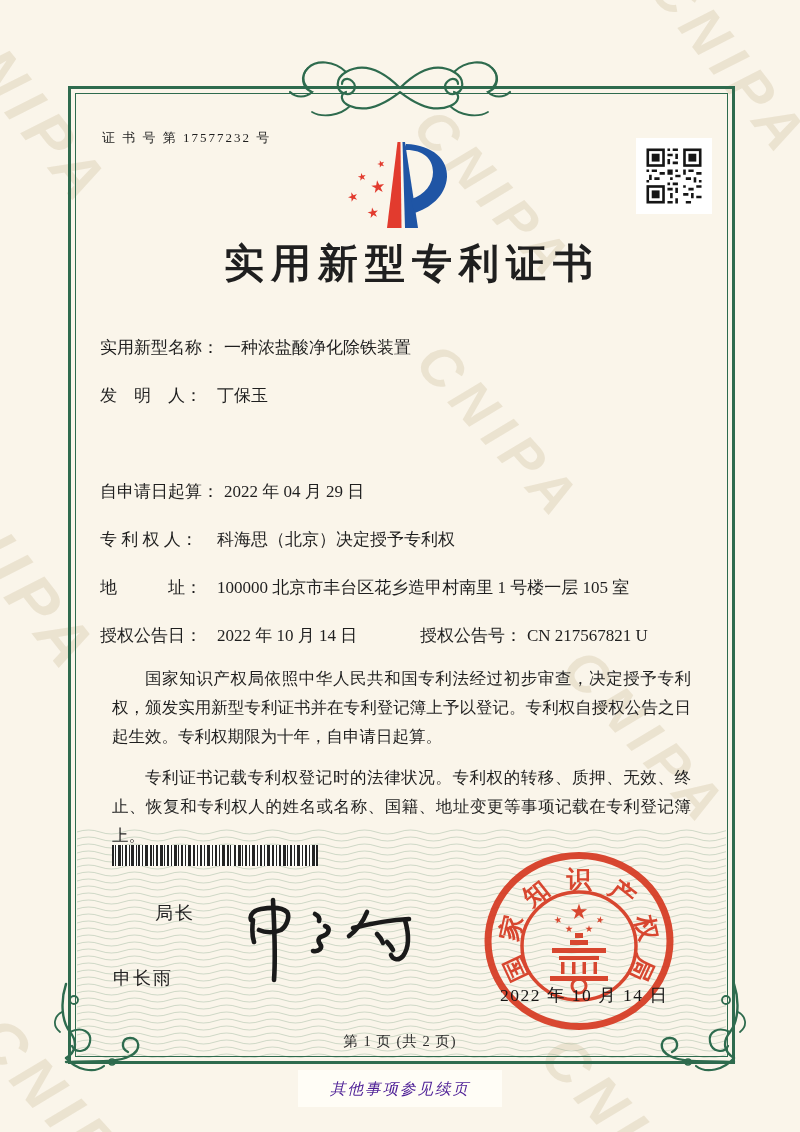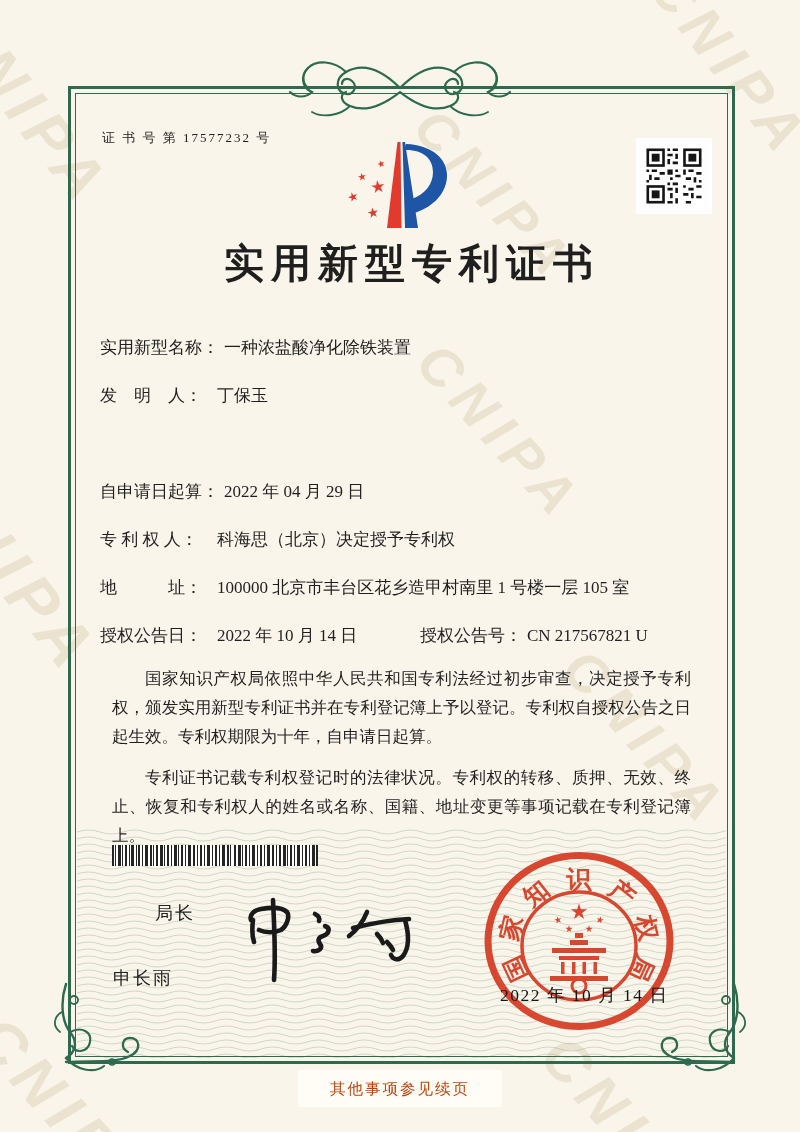--- a/index.html
+++ b/index.html
@@ -24,21 +24,21 @@
   
   .bodytext{left:100px;width:603px;top:652px;font-size:16.5px;line-height:29px;text-align:justify;}
   .para{text-indent:2em;margin:12px;}
   
   .sig-label{font-family:"Liberation Sans","DejaVu Sans",sans-serif;font-size:18px;color:#222;letter-spacing:2px;}
   .sig-title{left:131px;top:901px;margin-left:24px;}
   .sig-name{left:113px;top:966px;}
   
   .pageinfo{left:0;right:0;top:1032px;text-align:center;font-size:14.5px;letter-spacing:1px;color:#2c2c2c;}
   .notebox{left:298px;top:1070px;width:204px;height:37px;background:#fffdf6;
-           text-align:center;line-height:37px;font-size:15.5px;letter-spacing:2px;color:#c2410c;}
+           text-align:center;line-height:37px;font-size:15.5px;letter-spacing:2px;color:#4c1d95;font-style:italic;}
   svg{display:block;}
 </style>
 </head>
 <body>
 
 <div class="page">
 
   <svg width="0" height="0" style="position:absolute">
     <defs>
       <polygon id="star" points="0,-10 2.24,-3.09 9.51,-3.09 3.63,1.18 5.88,8.09 0,3.82 -5.88,8.09 -3.63,1.18 -9.51,-3.09 -2.24,-3.09"></polygon>
@@ -228,15 +228,16 @@
           <rect x="111.5" y="112" width="3.5" height="12"></rect>
         <rect x="68" y="126" width="58" height="5"></rect>
         <rect x="88" y="90" width="18" height="5"></rect>
         <rect x="93" y="83" width="8" height="5"></rect>
         <circle cx="97" cy="136" r="7" fill="none" stroke="#d63a22" stroke-width="3"></circle>
       </g>
     </g>
     <text x="18" y="151" font-size="17.5" letter-spacing="1.5" fill="#161616" font-family="'Liberation Serif','DejaVu Serif',serif">2022 年 10 月 14 日</text>
   </svg>
 
+  <div class="abs pageinfo">第 1 页 (共 2 页)</div>
   <div class="abs notebox">其他事项参见续页</div>
 
 </div>
 
 </body></html>

